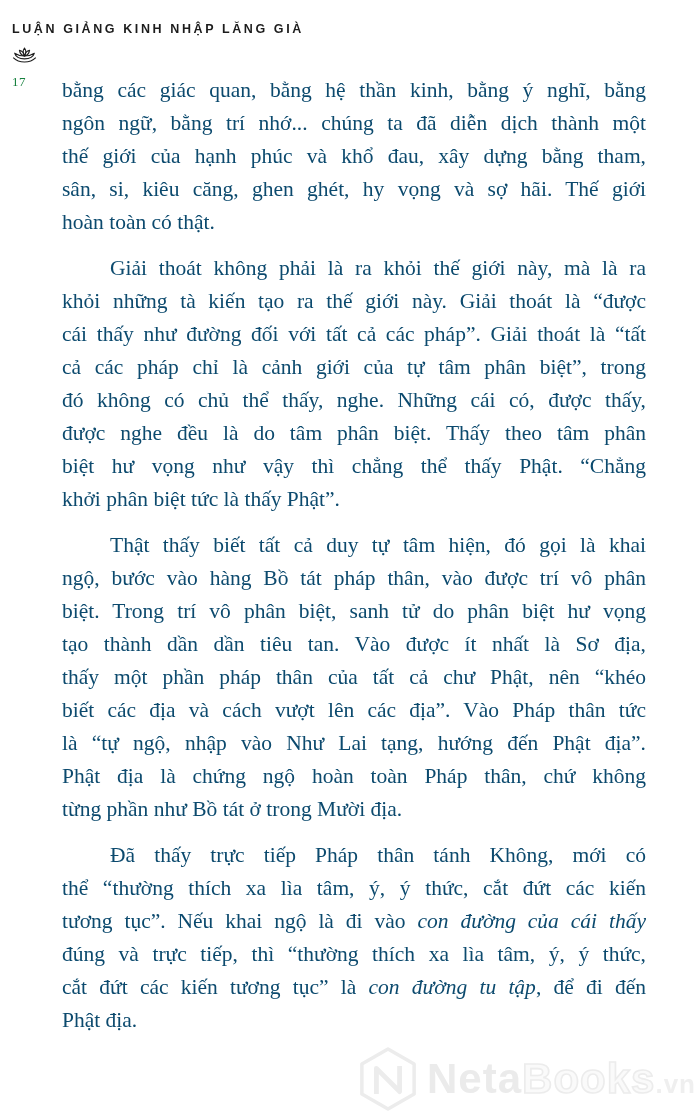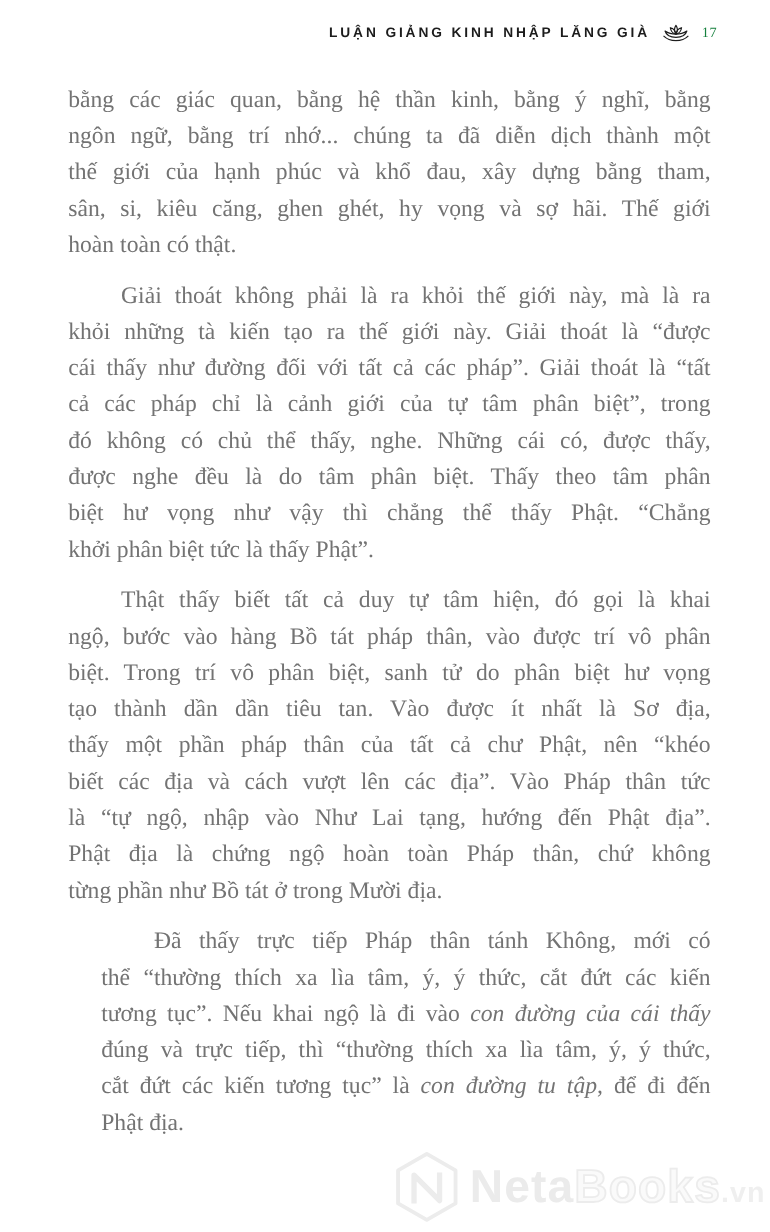--- a/index.html
+++ b/index.html
@@ -10,22 +10,22 @@
     overflow: hidden;
     font-family: "Liberation Serif", serif;
   }
 
   
   .page-header {
     position: absolute;
     top: 22px; left: 12px; right: 48px;
     display: flex;
     justify-content: flex-end;
-    align-items: center;
     gap: 11px;
+    flex-direction: column;
   }
   .header-title {
     font-family: "Liberation Sans", sans-serif;
     font-size: 12.5px;
     font-weight: 600;
     letter-spacing: 2.6px;
     color: #1c1c1c;
     white-space: nowrap;
   }
   .lotus { flex: 0 0 auto; display: block; }
@@ -34,26 +34,26 @@
     font-size: 13px;
     color: #15803d;
     letter-spacing: 0.5px;
   }
 
   
   .page-body {
     position: absolute;
     top: 74px; left: 62px;
     width: 584px;
-    color: #737373;
+    color: #0c4a6e;
     font-size: 21.5px;
     line-height: 33px;
   }
   .para { margin: 0 0 13px 0; }
-  .para:last-child { margin-bottom: 0; margin-left: 30px; }
+  .para:last-child { margin-bottom: 0; }
   .line {
     text-align: justify;
     text-align-last: justify;
   }
   .line.last { text-align-last: left; }
   .para.indent .line.first { text-indent: 48px; }
   .it { font-style: italic; }
 
   
   .watermark {

